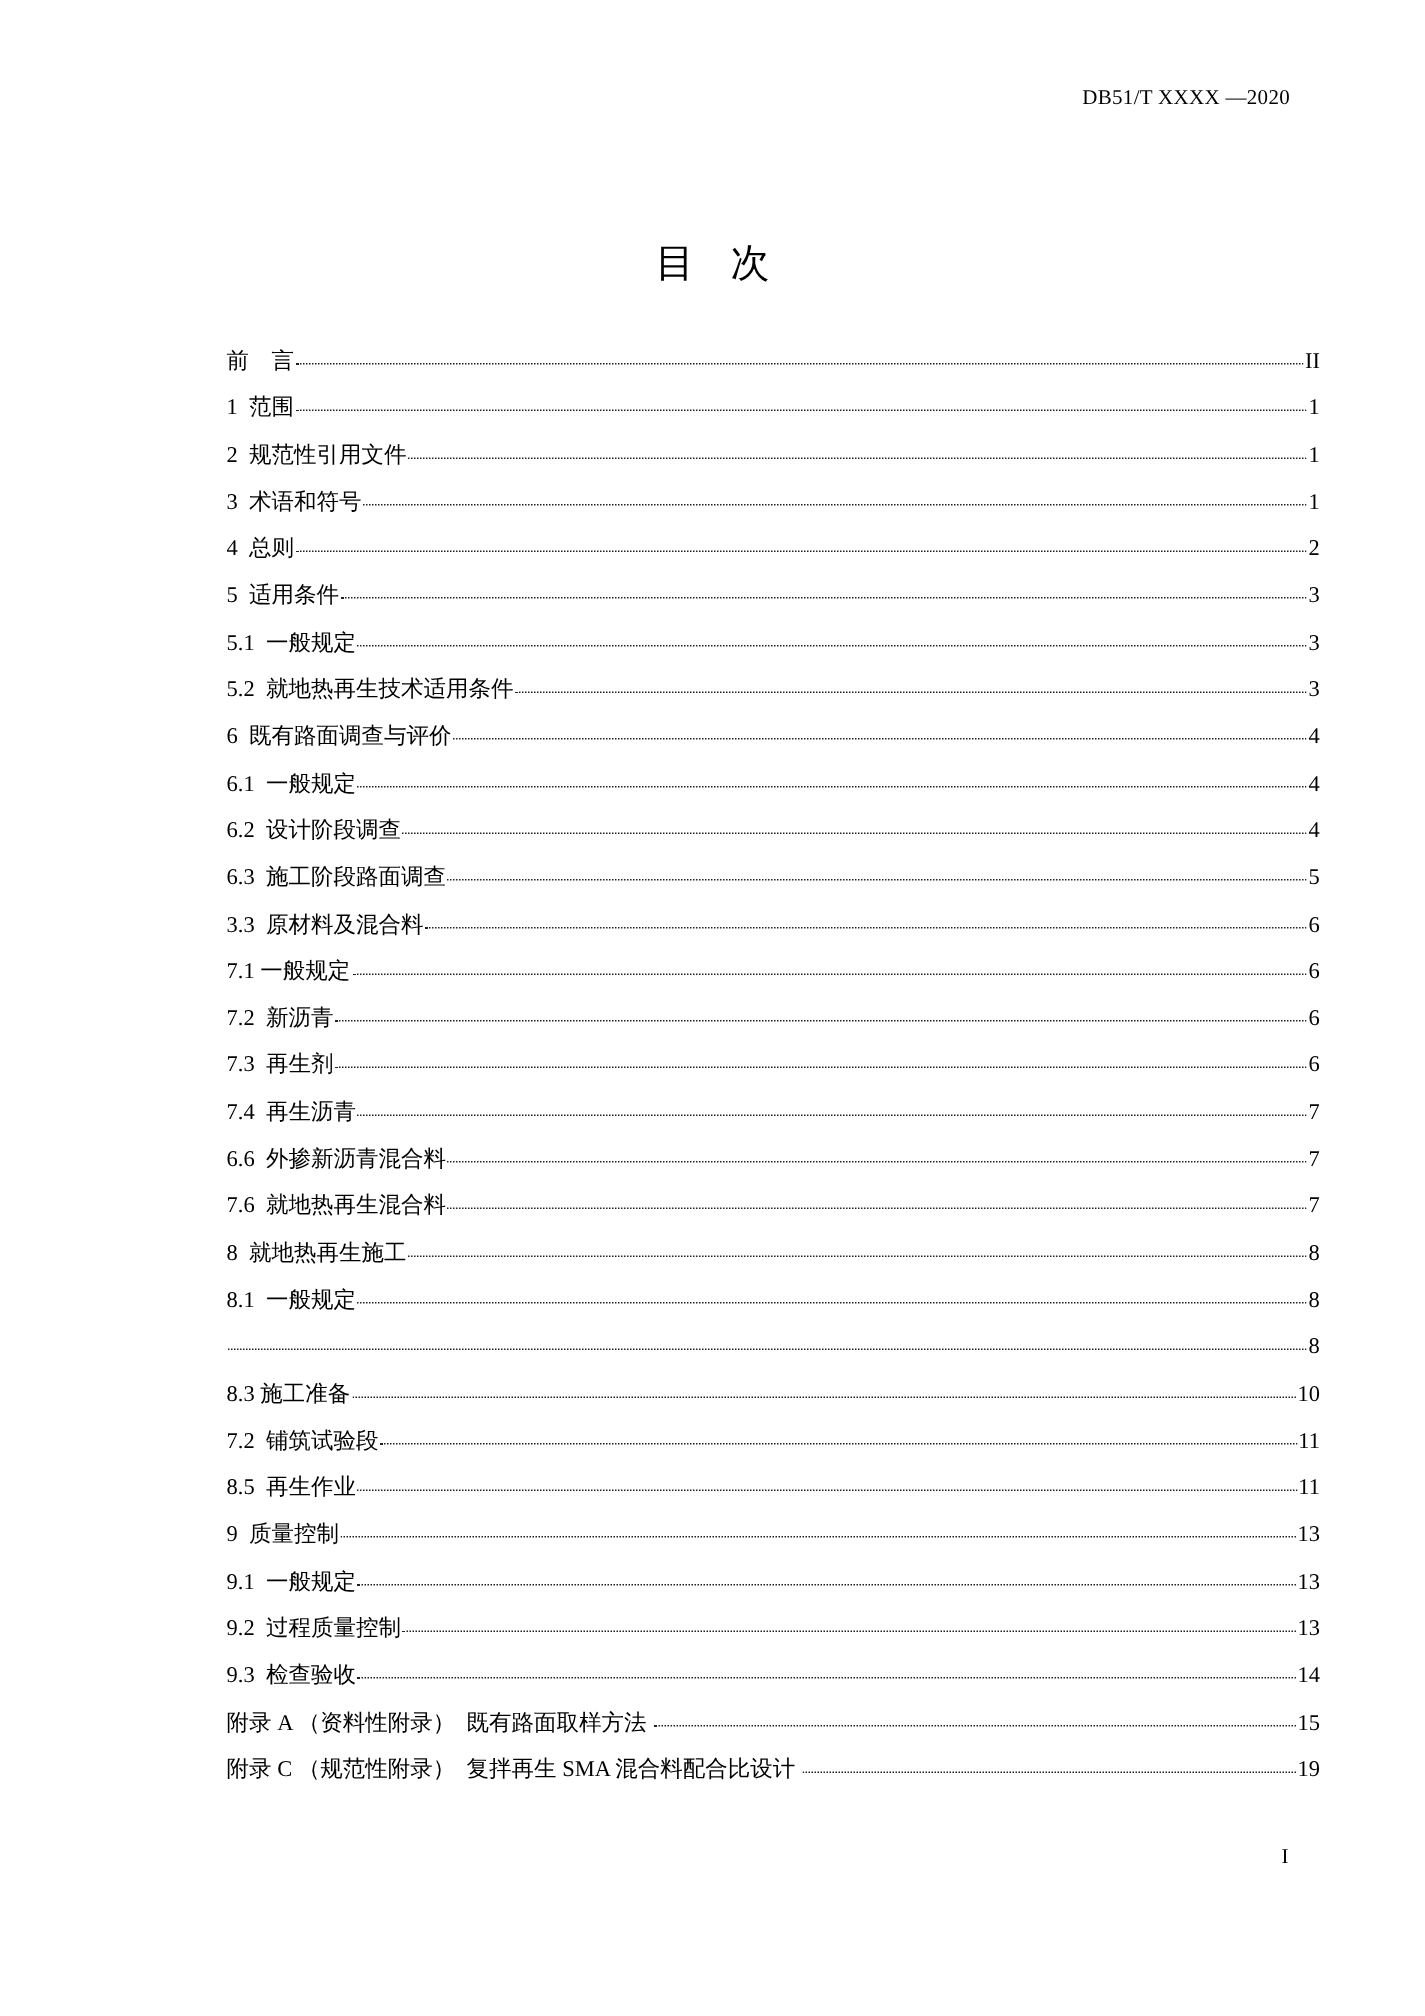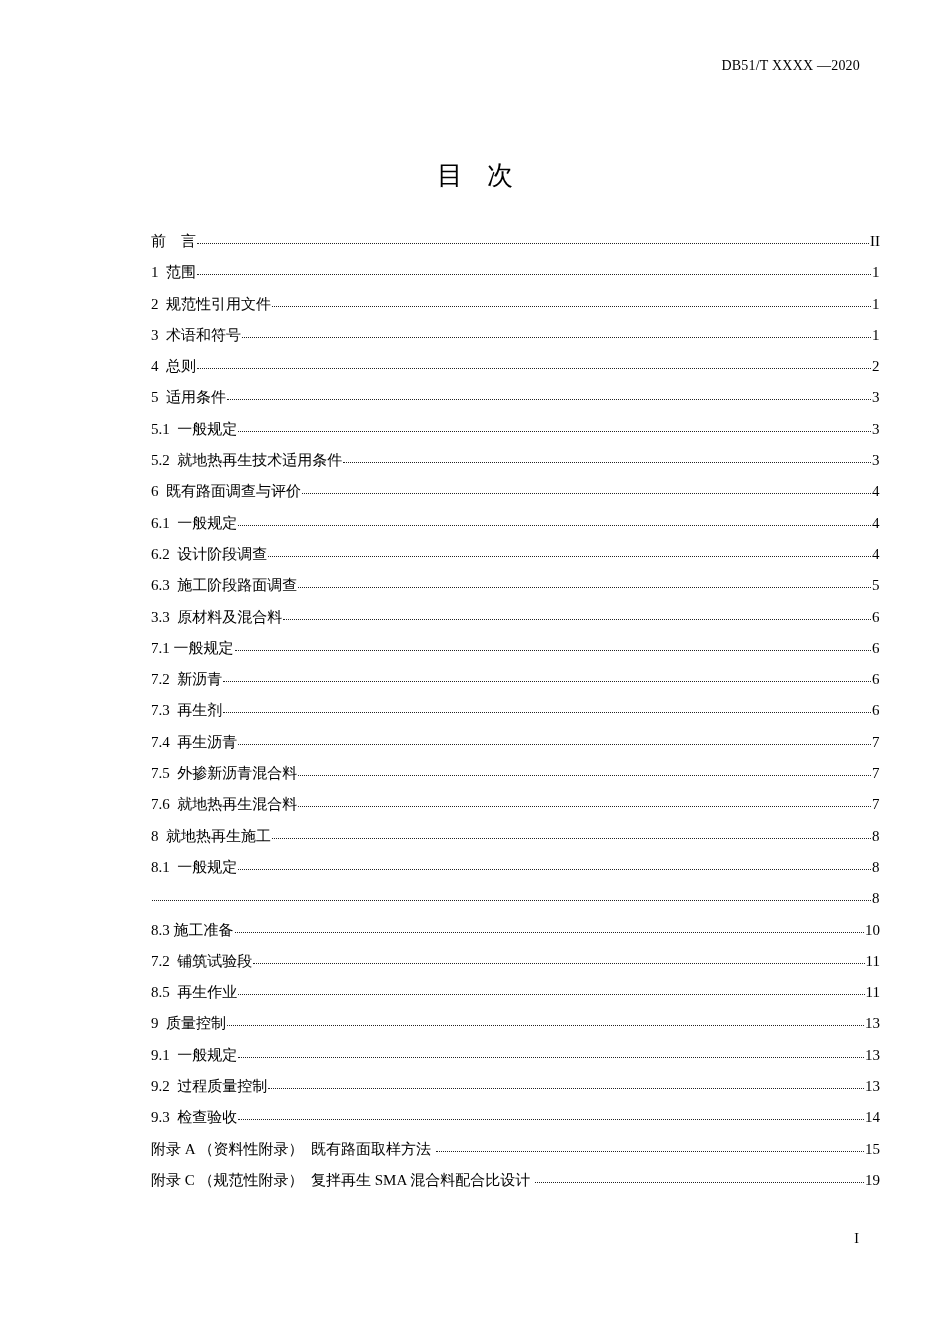--- a/index.html
+++ b/index.html
@@ -23,21 +23,21 @@
   }
   .toc-label { white-space: pre; flex: 0 0 auto; }
   .toc-leader {
     flex: 1 1 auto; overflow: hidden; white-space: nowrap; margin: 0 1px;
     position: relative; height: 14px;
   }
   .toc-leader::before {
     content: ""; position: absolute; left: 0; right: 0; bottom: 2px;
     border-bottom: 1.5px dotted #222;
   }
-  .toc-page { flex: 0 0 auto; text-align: left; min-width: 8px; }
+  .toc-page { flex: 0 0 auto; text-align: center; min-width: 8px; }
   .page-number {
     position: absolute; right: 91px; top: 1231px;
     font-family: "Liberation Serif", serif; font-size: 14px;
   }
 </style>
 </head>
 <body>
 
 <div class="header-code">DB51/T XXXX —2020</div>
 
@@ -123,21 +123,21 @@
       <span class="toc-label">7.3  再生剂</span>
       <span class="toc-leader"></span>
       <span class="toc-page">6</span>
     </div>
   <div class="toc-row">
       <span class="toc-label">7.4  再生沥青</span>
       <span class="toc-leader"></span>
       <span class="toc-page">7</span>
     </div>
   <div class="toc-row">
-      <span class="toc-label">7.5  外掺新沥青混合料</span>
+      <span class="toc-label">6.6  外掺新沥青混合料</span>
       <span class="toc-leader"></span>
       <span class="toc-page">7</span>
     </div>
   <div class="toc-row">
       <span class="toc-label">7.6  就地热再生混合料</span>
       <span class="toc-leader"></span>
       <span class="toc-page">7</span>
     </div>
   <div class="toc-row">
       <span class="toc-label">8  就地热再生施工</span>

